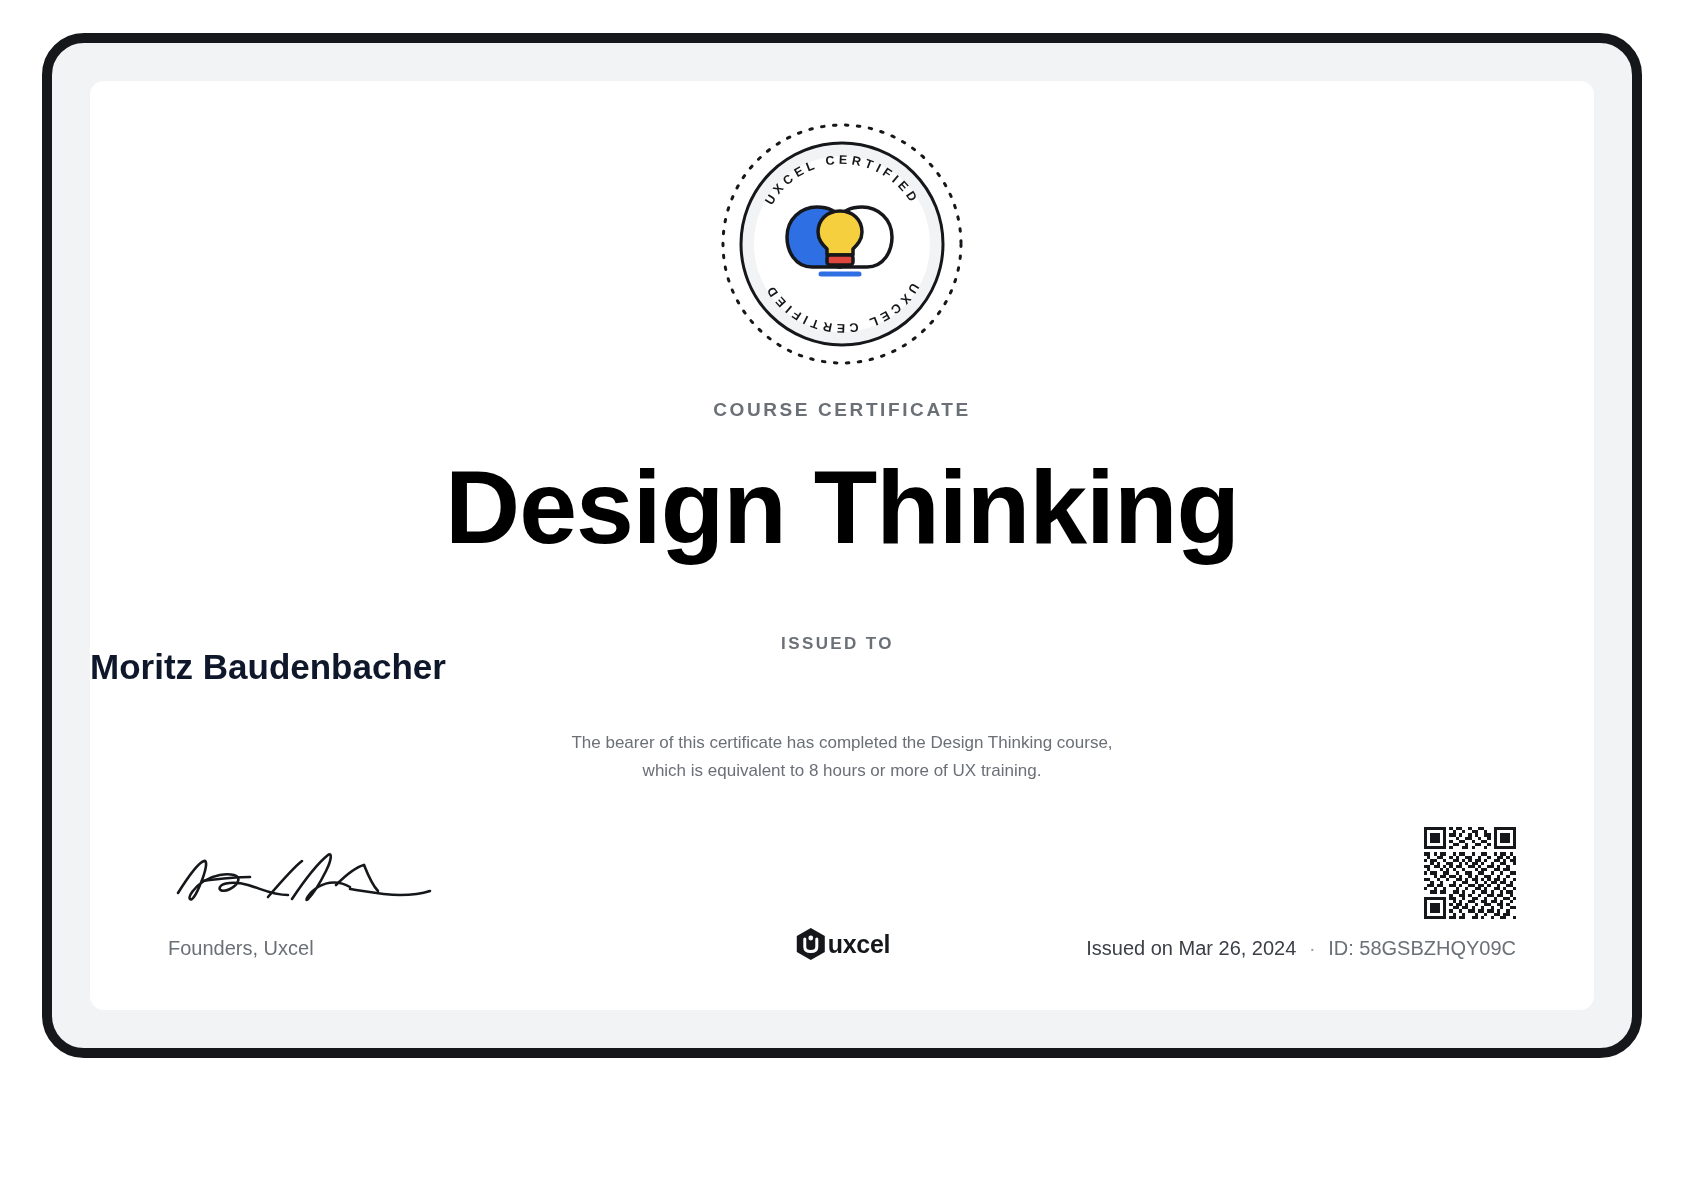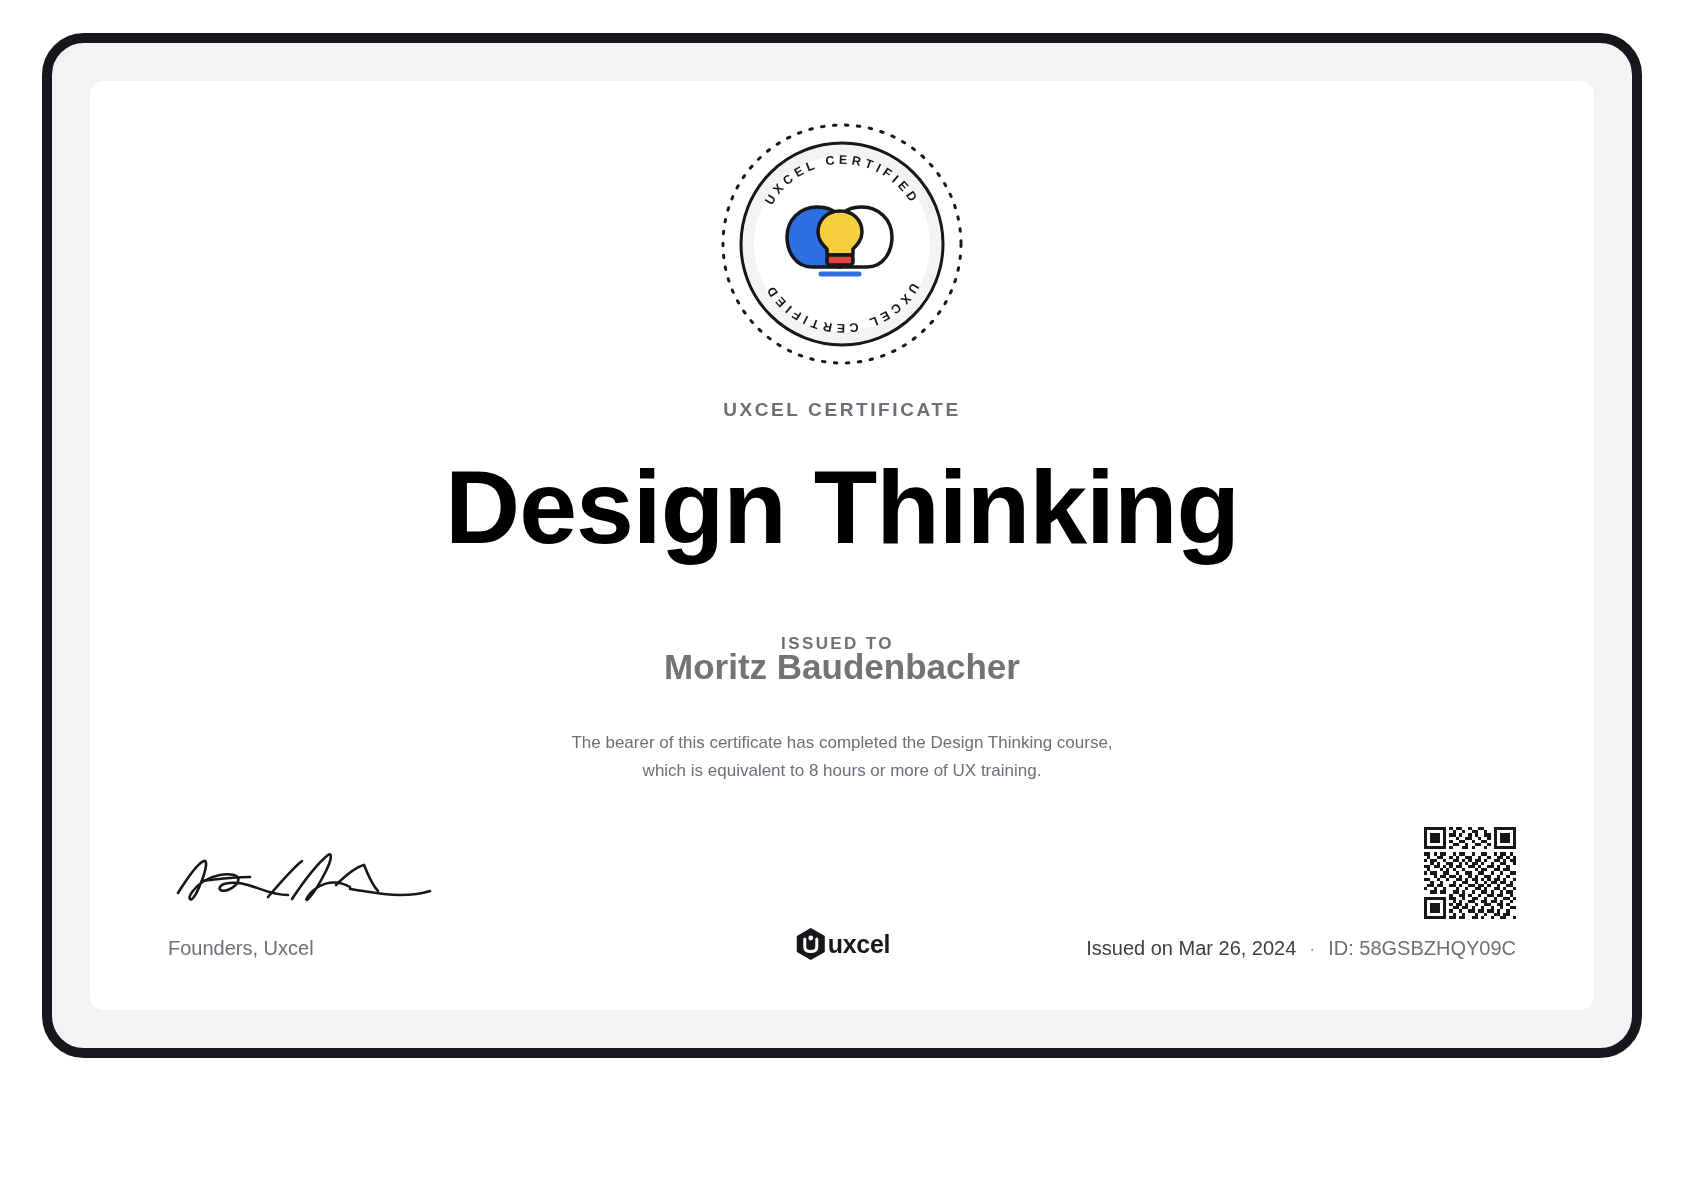--- a/index.html
+++ b/index.html
@@ -77,24 +77,24 @@
     font-size: 17px;
     font-weight: bold;
     letter-spacing: 2.4px;
     color: #6b6f76;
     margin-top: 29px;
   }
   .recipient {
     position: absolute;
     top: 566px;
     left: 0; right: 0;
-    text-align: center;
+    text-align: left;
     font-size: 35px;
     font-weight: bold;
-    color: #737373;
+    color: #0f172a;
   }
   .body-text {
     position: absolute;
     top: 648px;
     left: 0; right: 0;
     text-align: center;
     font-size: 17px;
     line-height: 1.62;
     color: #6b6f76;
   }
@@ -175,21 +175,21 @@
           <g>
             <path d="M95 148 C78 148 70 132 70 118 C70 100 84 88 100 88 C112 88 120 93 124 100 L124 148 Z" fill="#2f6fe4" stroke="#15171a" stroke-width="3.5" stroke-linejoin="round"></path>
             <path d="M150 148 C167 148 175 132 175 118 C175 100 161 88 145 88 C133 88 125 93 121 100 L121 148 Z" fill="#ffffff" stroke="#15171a" stroke-width="3.5" stroke-linejoin="round"></path>
             <path d="M123 92 C136 92 145 101 145 113 C145 121 140 126 136 130 L136 136 L110 136 L110 130 C106 126 101 121 101 113 C101 101 110 92 123 92 Z" fill="#f5cf3d" stroke="#15171a" stroke-width="3.5" stroke-linejoin="round"></path>
             <rect x="110" y="136" width="26" height="10" rx="3" fill="#e0453e" stroke="#15171a" stroke-width="3.5"></rect>
             <line x1="104" y1="155" x2="142" y2="155" stroke="#2f6fe4" stroke-width="5" stroke-linecap="round"></line>
           </g>
         </svg>
       </div>
 
-      <div class="kicker">UXCEL CERTIFICATE</div>
+      <div class="kicker">COURSE CERTIFICATE</div>
 
       <div class="course-title">Design Thinking</div>
 
       <div class="issued-to-label">ISSUED TO</div>
 
       <div class="recipient">Moritz Baudenbacher</div>
 
       <div class="body-text">
         <span class="line">The bearer of this certificate has completed the Design Thinking course,</span>
         <span class="line">which is equivalent to 8 hours or more of UX training.</span>

